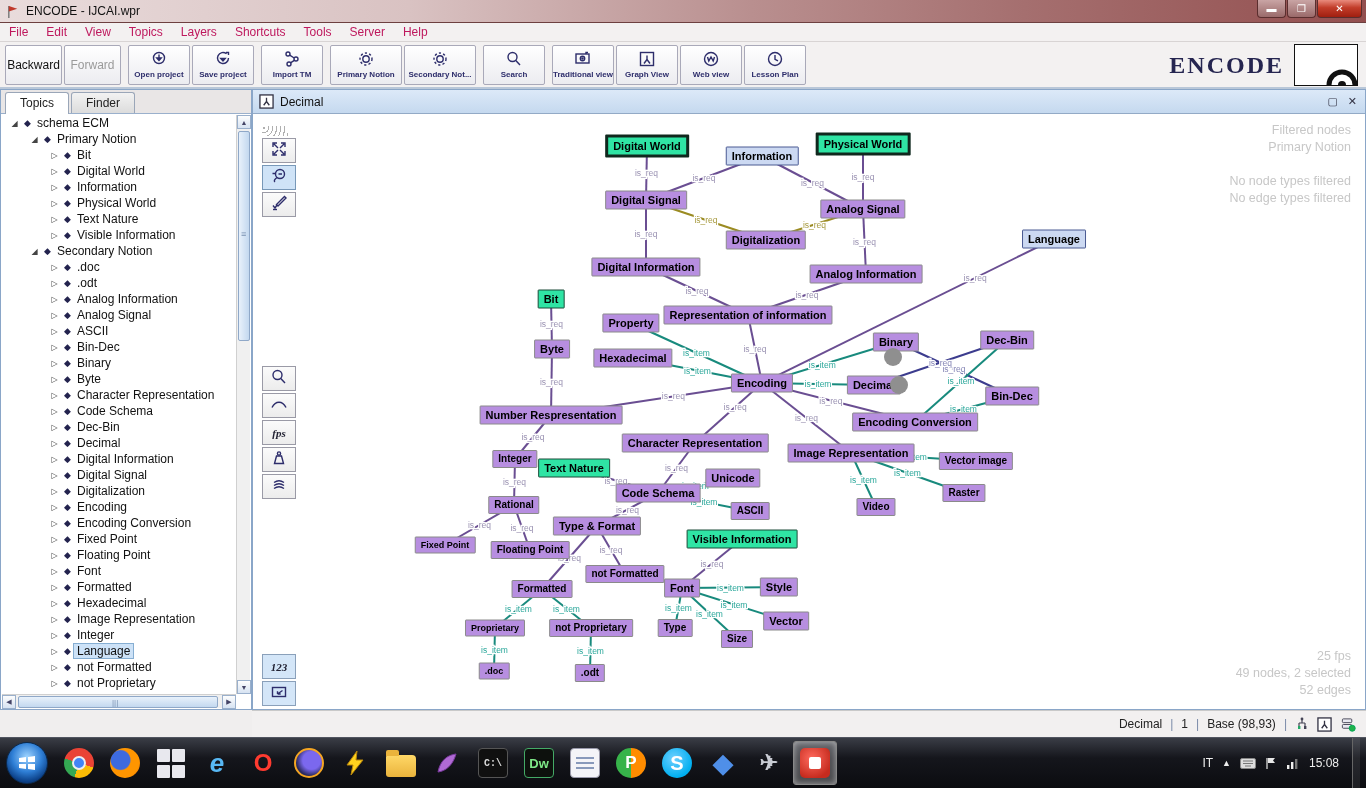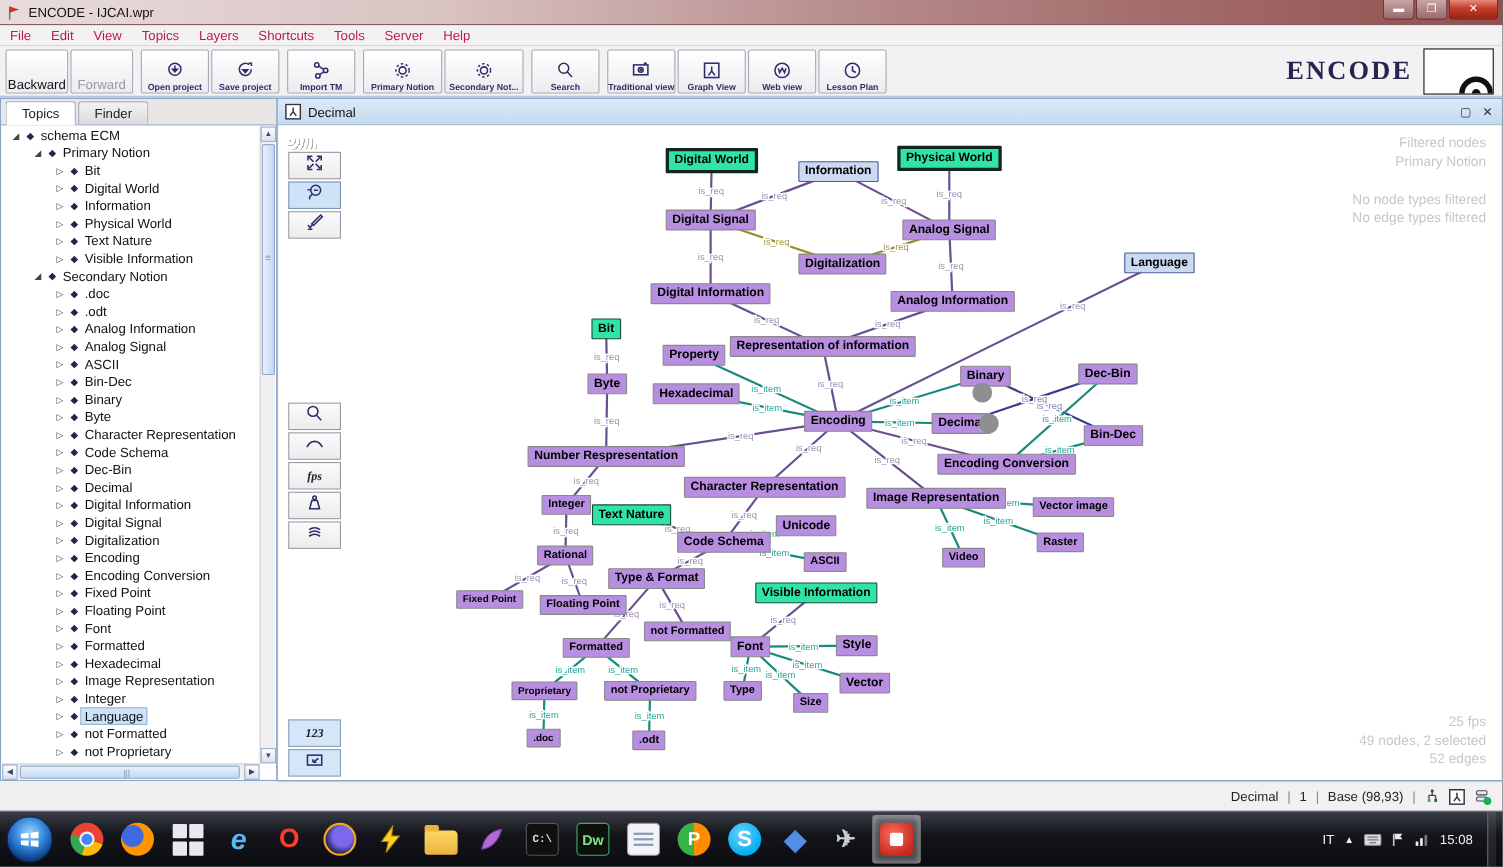--- a/index.html
+++ b/index.html
@@ -20,21 +20,21 @@
   
   .menubar{position:absolute;left:0;top:23px;width:1366px;height:19px;background:#f3f1f1;border-bottom:1px solid #d8d4d4;
     display:flex;align-items:center;font-size:12px;color:#be185d}
   .mi{padding:1px 9px}
 
   
   .toolbar{position:absolute;left:0;top:42px;width:1366px;height:47px;background:#f3f1f1;border-bottom:2px solid #b9c7d8;
     display:flex;align-items:center}
   .tb-group{display:flex;margin-left:5px}
   .tbtn{border:1px solid #a9a9b9;background:linear-gradient(#ffffff,#ececf0);border-radius:2px;margin-right:2px;
-    width:62px;height:40px;display:flex;flex-direction:column;align-items:center;justify-content:flex-end;gap:2px}
+    width:62px;height:40px;display:flex;flex-direction:column;align-items:center;justify-content:center;gap:2px}
   .tbtn .tlabel{font-size:8px;font-weight:700;color:#2d2d6b;white-space:nowrap}
   .tbtn.textbtn .tlabel{font-size:12px;font-weight:400;color:#111}
   .tbtn.textbtn{width:57px}
   .tbtn.dis .tlabel{color:#9a9a9a}
   .tbtn.wide{width:72px}
   .tico svg{display:block}
   .brand{position:absolute;right:8px;top:2px;display:flex;align-items:center;gap:10px}
   .brand-name{font-family:"Liberation Serif",serif;font-weight:700;font-size:24px;letter-spacing:2px;color:#252550}
   .brand-logo{width:64px;height:42px;background:#fff;border:1px solid #111;position:relative;overflow:hidden}
   .brand-logo svg{position:absolute;right:-8px;bottom:-14px}
@@ -76,21 +76,21 @@
     padding:3px 5px;white-space:nowrap;color:#000;border-radius:1px;z-index:3}
   .node.sec{background:#b78ee0;border:1px solid #8a8a8a}
   .node.prim{background:#2fe4a4;border:1px solid #1c4a38}
   .node.world{background:#2fe4a4;border:3px solid #10281e}
   .node.info{background:#ccd9f2;border:1px solid #4a5a92}
   .seldot{position:absolute;width:18px;height:18px;border-radius:50%;background:#8f8f8f;z-index:4;transform:translate(-50%,-50%)}
   .overlay-tr{position:absolute;right:14px;top:8px;text-align:right;color:#c7c7c7;font-size:12.5px;line-height:17px;z-index:5}
   .overlay-br{position:absolute;right:14px;bottom:10px;text-align:right;color:#c7c7c7;font-size:12.5px;line-height:17px;z-index:5}
   .palette{position:absolute;left:7px;width:30px;z-index:6}
   .pal-grip{height:10px;margin:0 2px 2px 2px;background:repeating-radial-gradient(circle at 2px 2px,#b0b0b0 0 1px,transparent 1px 4px);}
-  .pbtn{width:48px;height:25px;margin:0 0 2px 2px;border:1px solid #9a9aa6;background:linear-gradient(#fbfbfb,#ececec);
+  .pbtn{width:34px;height:25px;margin:0 0 2px 2px;border:1px solid #9a9aa6;background:linear-gradient(#fbfbfb,#ececec);
     display:flex;align-items:center;justify-content:center}
   .pbtn.selected{background:#cfe3f7;border-color:#7898b8}
   .pbtn.blue{background:#d4e6f8;border-color:#8aa0ba}
   .pbtn .glyphtxt{font-family:"Liberation Serif",serif;font-style:italic;font-weight:700;font-size:11px;color:#223}
 
   
   .basebar{position:absolute;left:0;top:710px;width:252px;height:27px;background:#c7dcf2;border:1px solid #8aa6c8;
     display:flex;align-items:center;font-size:13px;color:#111;gap:6px;padding:0 8px}
   .basebar .sp{flex:1}
   .statusbar{position:absolute;left:252px;top:710px;width:1114px;height:27px;background:#f2f0f0;border-top:1px solid #c9c9c9;

